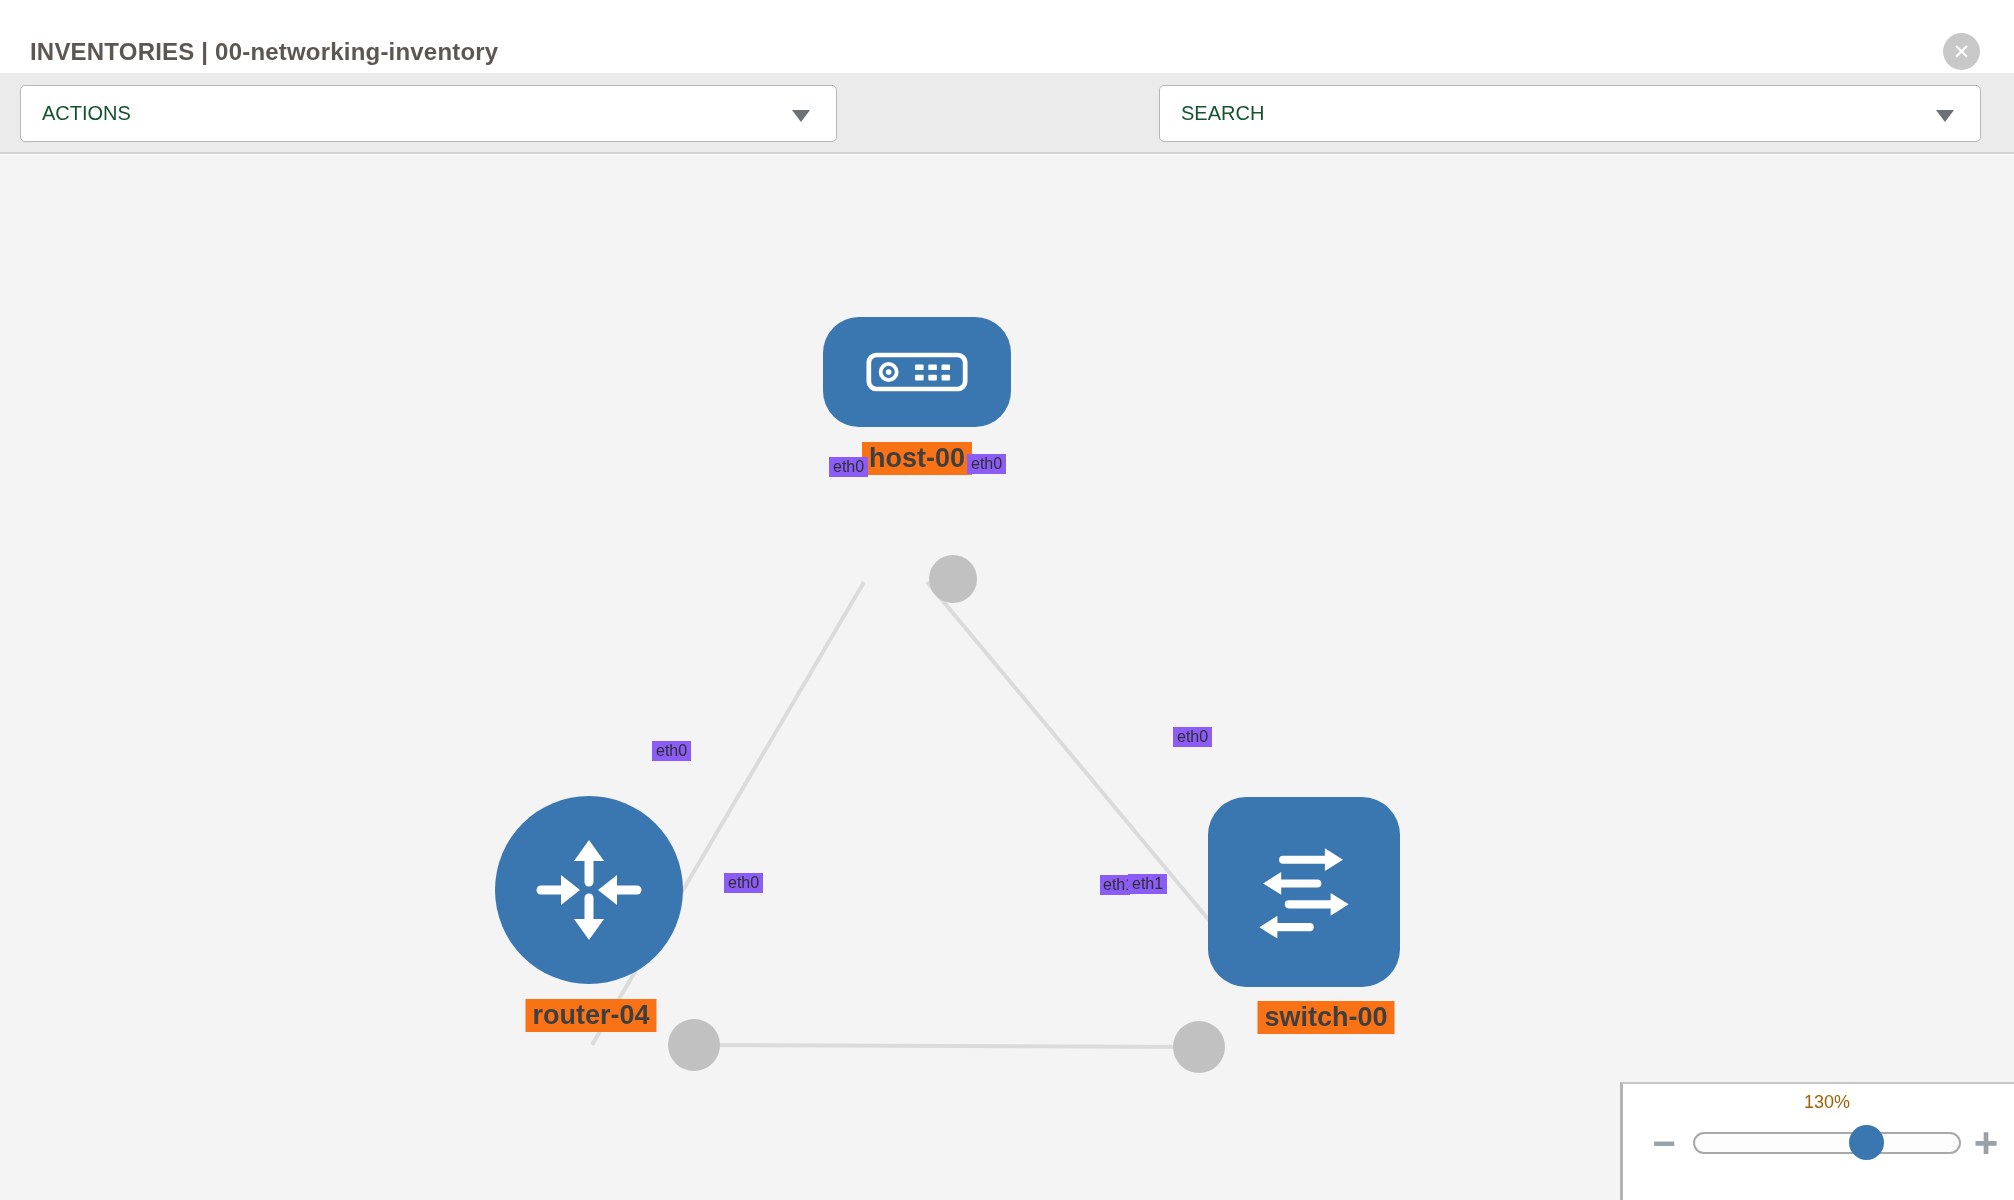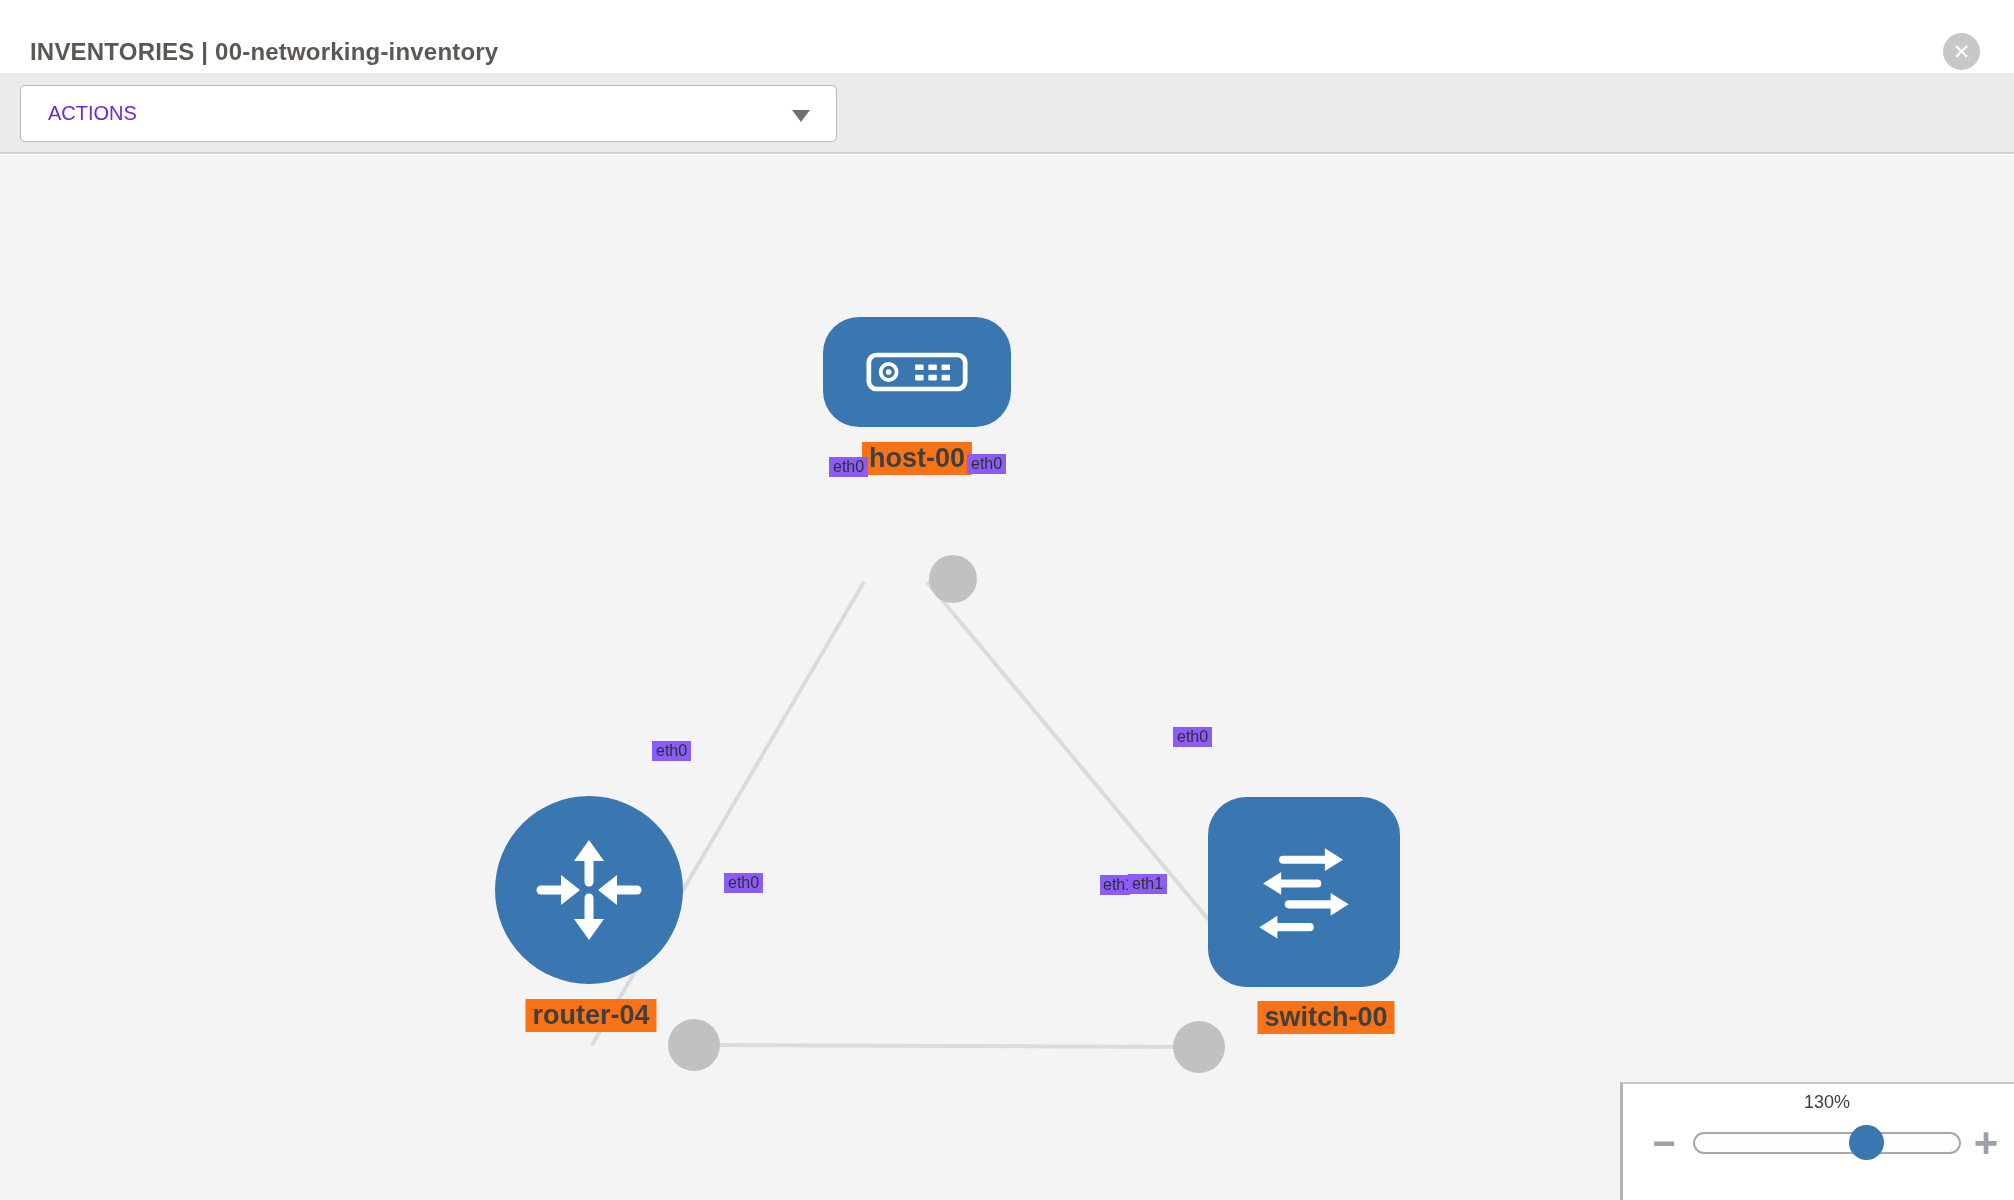--- a/index.html
+++ b/index.html
@@ -7,21 +7,21 @@
   body { font-family:"Liberation Sans","DejaVu Sans",sans-serif; background:#ffffff; position:relative; }
 
   
   .header { position:absolute; left:0; top:16px; width:1812px; height:72px; background:#ffffff; border-bottom:1px solid #e2e2e2; }
   .header-title { position:absolute; left:30px; top:0; height:72px; line-height:72px; font-size:24px; font-weight:bold; color:#5c5752; letter-spacing:.2px; }
   .close-btn { position:absolute; left:1943px; top:17px; width:37px; height:37px; border-radius:50%; background:#c8c8c8; display:flex; align-items:center; justify-content:center; cursor:pointer; }
   .close-x { color:#ffffff; font-size:21px; font-weight:bold; line-height:1; }
 
   
   .toolbar { position:absolute; left:0; top:73px; width:2014px; height:81px; background:#ebebeb; border-bottom:2px solid #d2d2d2; }
-  .select-box { position:absolute; top:12px; height:57px; background:#ffffff; border:1px solid #b7b7b7; border-radius:5px; display:flex; align-items:center; padding-left:27px; font-size:20px; color:#6d28d9; cursor:pointer; }
+  .select-box { position:absolute; top:12px; height:57px; background:#ffffff; border:1px solid #b7b7b7; border-radius:5px; display:flex; align-items:center; padding-left:21px; font-size:20px; color:#14532d; cursor:pointer; }
   .select-actions { left:20px; width:817px; }
   .select-search { left:1159px; width:822px; }
   .caret { position:absolute; right:26px; top:24px; width:0; height:0; border-left:9px solid transparent; border-right:9px solid transparent; border-top:12px solid #6b7177; }
   .tool-icon-btn { position:absolute; top:97px; width:34px; height:32px; display:flex; align-items:center; justify-content:center; cursor:pointer; }
   .btn-wrench { left:1042px; }
   .btn-key { left:1099px; }
 
   
   .canvas { position:absolute; left:0; top:155px; width:2014px; height:1045px; background:#f5f4f4; }
   .edges-svg { position:absolute; left:0; top:0; width:2014px; height:1200px; z-index:1; pointer-events:none; }
@@ -42,21 +42,21 @@
   .if-host-left    { left:829px;  top:457px; }
   .if-host-right   { left:967px;  top:454px; }
   .if-router-top   { left:652px;  top:741px; }
   .if-router-right { left:724px;  top:873px; }
   .if-switch-top   { left:1173px; top:727px; }
   .if-switch-left-under { left:1100px; top:875px; width:30px; overflow:hidden; padding:1px 0 1px 3px; }
   .if-switch-left-over  { left:1128px; top:874px; }
 
   
   .zoom-panel { position:absolute; left:1620px; top:1082px; width:394px; height:118px; background:#ffffff; border-left:3px solid #b4b4b4; border-top:2px solid #c6c6c6; z-index:4; }
-  .zoom-level { position:absolute; left:70px; top:8px; width:268px; text-align:center; font-size:18px; color:#404040; }
+  .zoom-level { position:absolute; left:70px; top:8px; width:268px; text-align:center; font-size:18px; color:#a16207; }
   .zoom-minus, .zoom-plus { position:absolute; width:38px; height:38px; top:40px; display:flex; align-items:center; justify-content:center; font-size:40px; font-weight:bold; color:#9aa1a8; cursor:pointer; line-height:1; }
   .zoom-minus { left:22px; }
   .zoom-plus  { left:344px; font-size:42px; }
   .zoom-track { position:absolute; left:70px; top:48px; width:268px; height:22px; border:2px solid #a8a8a8; border-radius:12px; background:#fdfdfd; cursor:pointer; }
   .zoom-thumb { position:absolute; left:226px; top:41px; width:35px; height:35px; border-radius:50%; background:#3a76af; cursor:grab; }
 </style>
 </head>
 <body>
 
 <div class="header">
@@ -78,20 +78,24 @@
     </svg>
   </div>
   <div class="tool-icon-btn btn-key">
     <svg width="29" height="29" viewBox="0 0 1792 1792">
       <g transform="translate(0,1792) scale(1,-1)">
         <path fill="#6a7076" d="M832 512q0-80-56-136t-136-56-136 56-56 136q0 42 19 83-41-19-83-19-80 0-136 56t-56 136 56 136 136 56 136-56 56-136q0-42-19-83 41 19 83 19 80 0 136-56t56-136zm851 704q0 17-49 66t-66 49q-9 0-28.5-16t-36.5-33-38.5-40-24.5-26l-96 96 220 220q28 28 28 68 0 42-39 81t-81 39q-40 0-68-28l-671-671q-176 131-365 131-163 0-265.5-102.5t-102.5-265.5q0-160 95-313t248-248 313-95q163 0 265.5 102.5t102.5 265.5q0 189-131 365l355 355 96-96q-3-3-26-24.5t-40-38.5-33-36.5-16-28.5q0-17 49-66t66-49q13 0 23 10 6 6 46 44.5t82 79.5 86.5 86 73 78 28.5 41z"></path>
       </g>
     </svg>
   </div>
 
+  <div class="select-box select-search">
+    <span>SEARCH</span>
+    <span class="caret"></span>
+  </div>
 </div>
 
 <div class="canvas">
   <svg class="edges-svg" viewBox="0 0 2014 1200">
     <line class="edge" x1="864" y1="427" x2="592" y2="890"></line>
     <line class="edge" x1="927" y1="427" x2="1233" y2="794"></line>
     <line class="edge" x1="694" y1="890" x2="1199" y2="892"></line>
     <circle class="port" cx="953" cy="424" r="24"></circle>
     <circle class="port" cx="694" cy="890" r="26"></circle>
     <circle class="port" cx="1233" cy="794" r="25"></circle>

